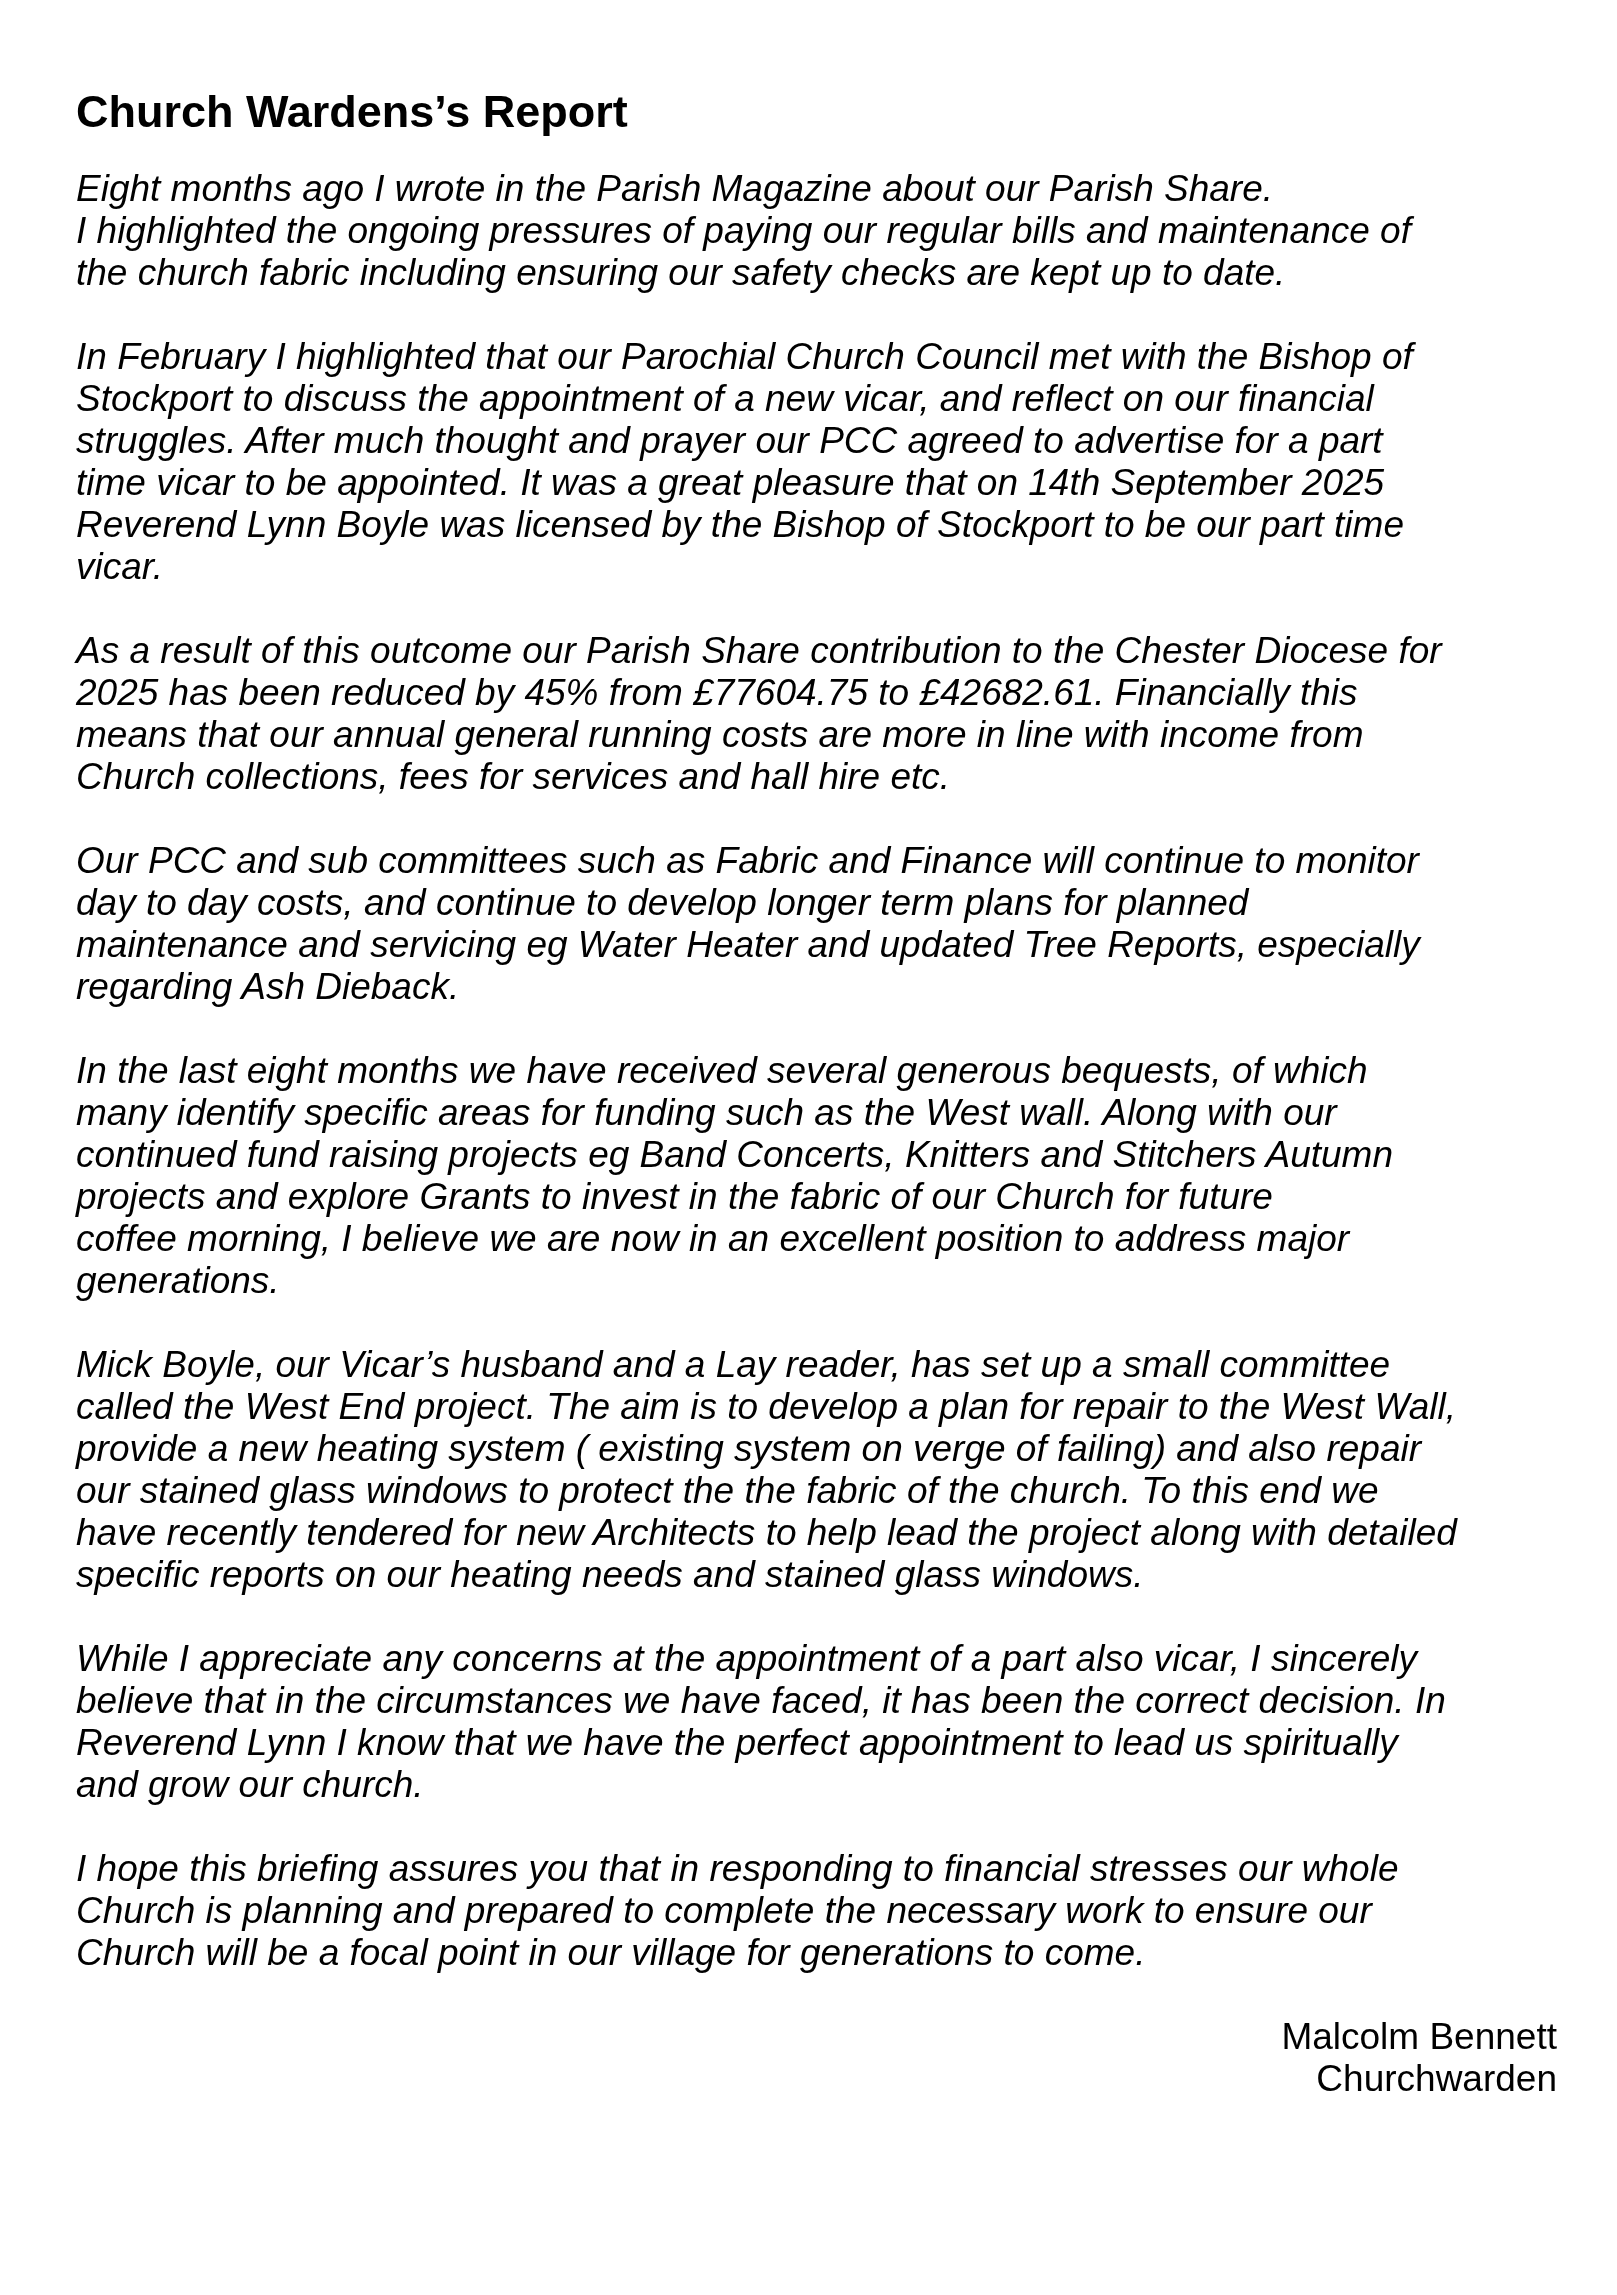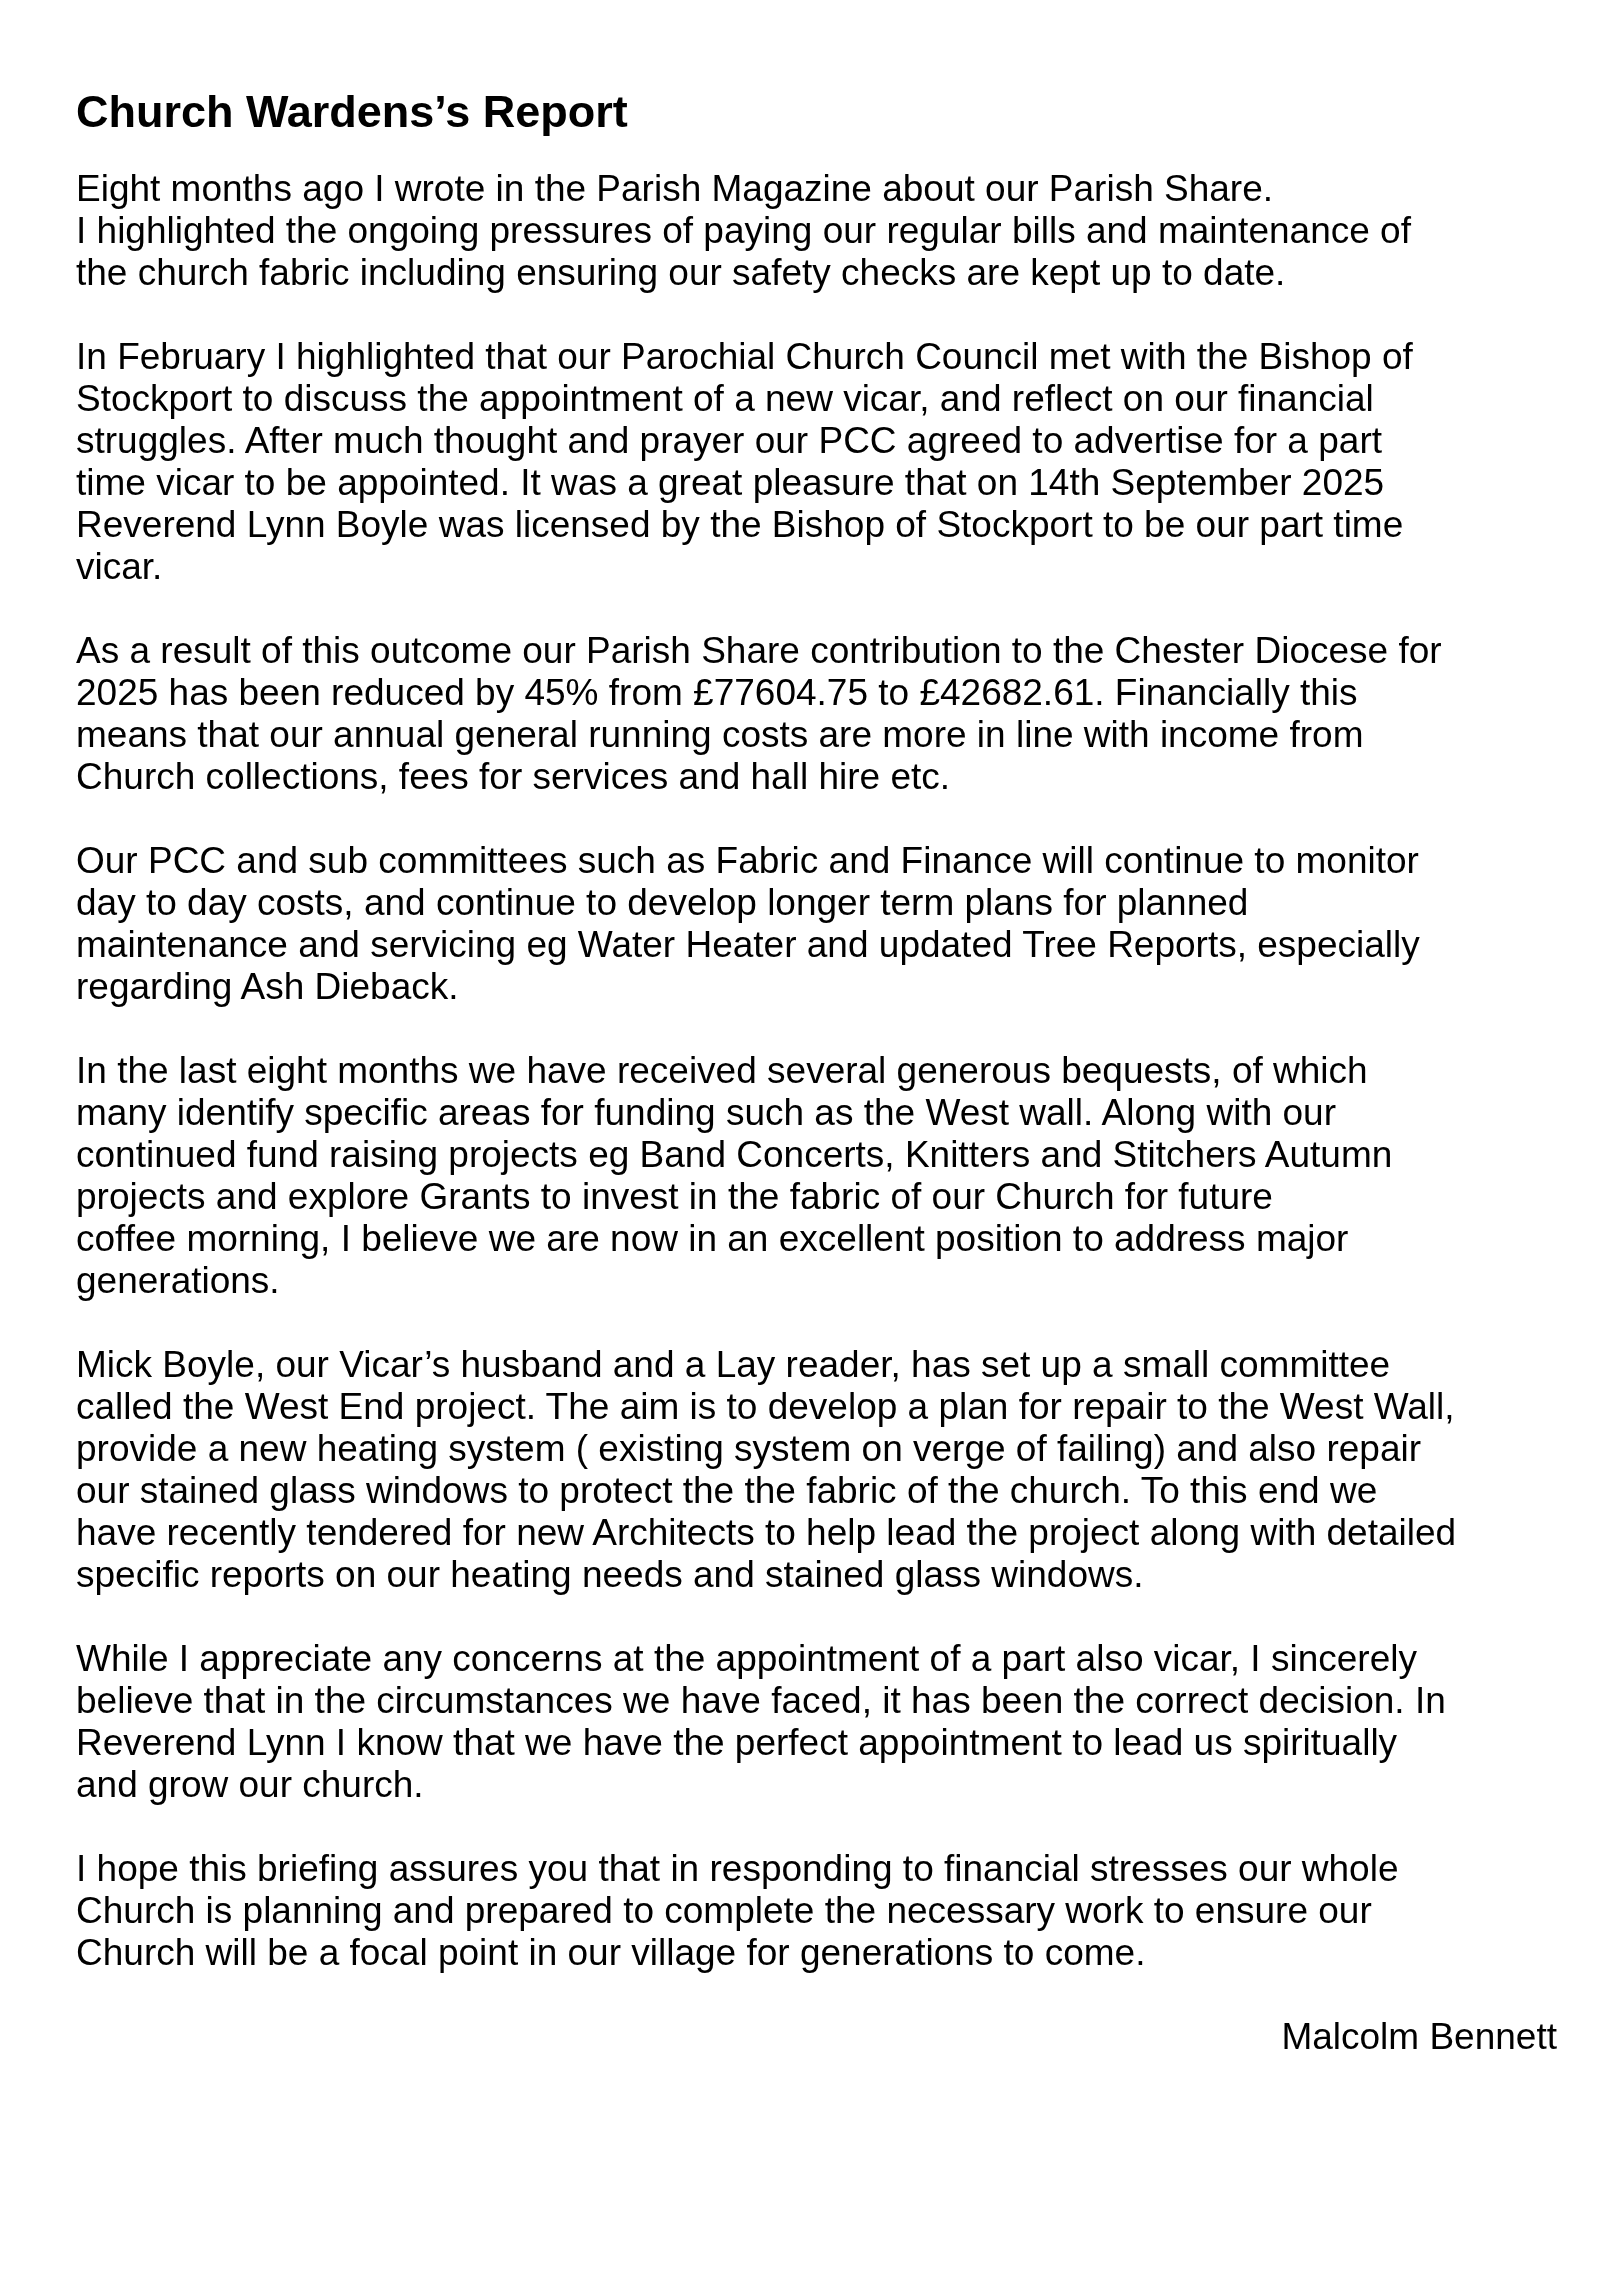--- a/index.html
+++ b/index.html
@@ -5,21 +5,21 @@
   html, body { margin: 0; padding: 0; background: #ffffff; }
   body { width: 1618px; height: 2295px; position: relative; overflow: hidden; }
   .page {
     position: absolute; left: 76px; top: 79px; width: 1481px;
     font-family: "Liberation Sans", sans-serif; color: #000000;
   }
   .title {
     font-weight: bold; font-size: 45px; line-height: 65px;
     margin: 0 0 24px 0; white-space: nowrap;
   }
-  .para { margin: 4px 0 42px 0; }
+  .para { margin: 4px 0 42px 0; font-style: italic; }
   .line {
     font-size: 37px; line-height: 42px; height: 42px;
     white-space: nowrap; display: block;
   }
   .sig { margin-top: 0; text-align: right; }
 </style>
 </head>
 <body>
 
 <div class="page">
@@ -73,15 +73,16 @@
         <span class="line">and grow our church.</span>
       </div>
       <div class="para">
         <span class="line">I hope this briefing assures you that in responding to financial stresses our whole</span>
         <span class="line">Church is planning and prepared to complete the necessary work to ensure our</span>
         <span class="line">Church will be a focal point in our village for generations to come.</span>
       </div>
     </div>
   <div class="sig">
     <span class="line">Malcolm Bennett</span>
+    <span class="line">Churchwarden</span>
   </div>
 </div>
 
 
 </body></html>

